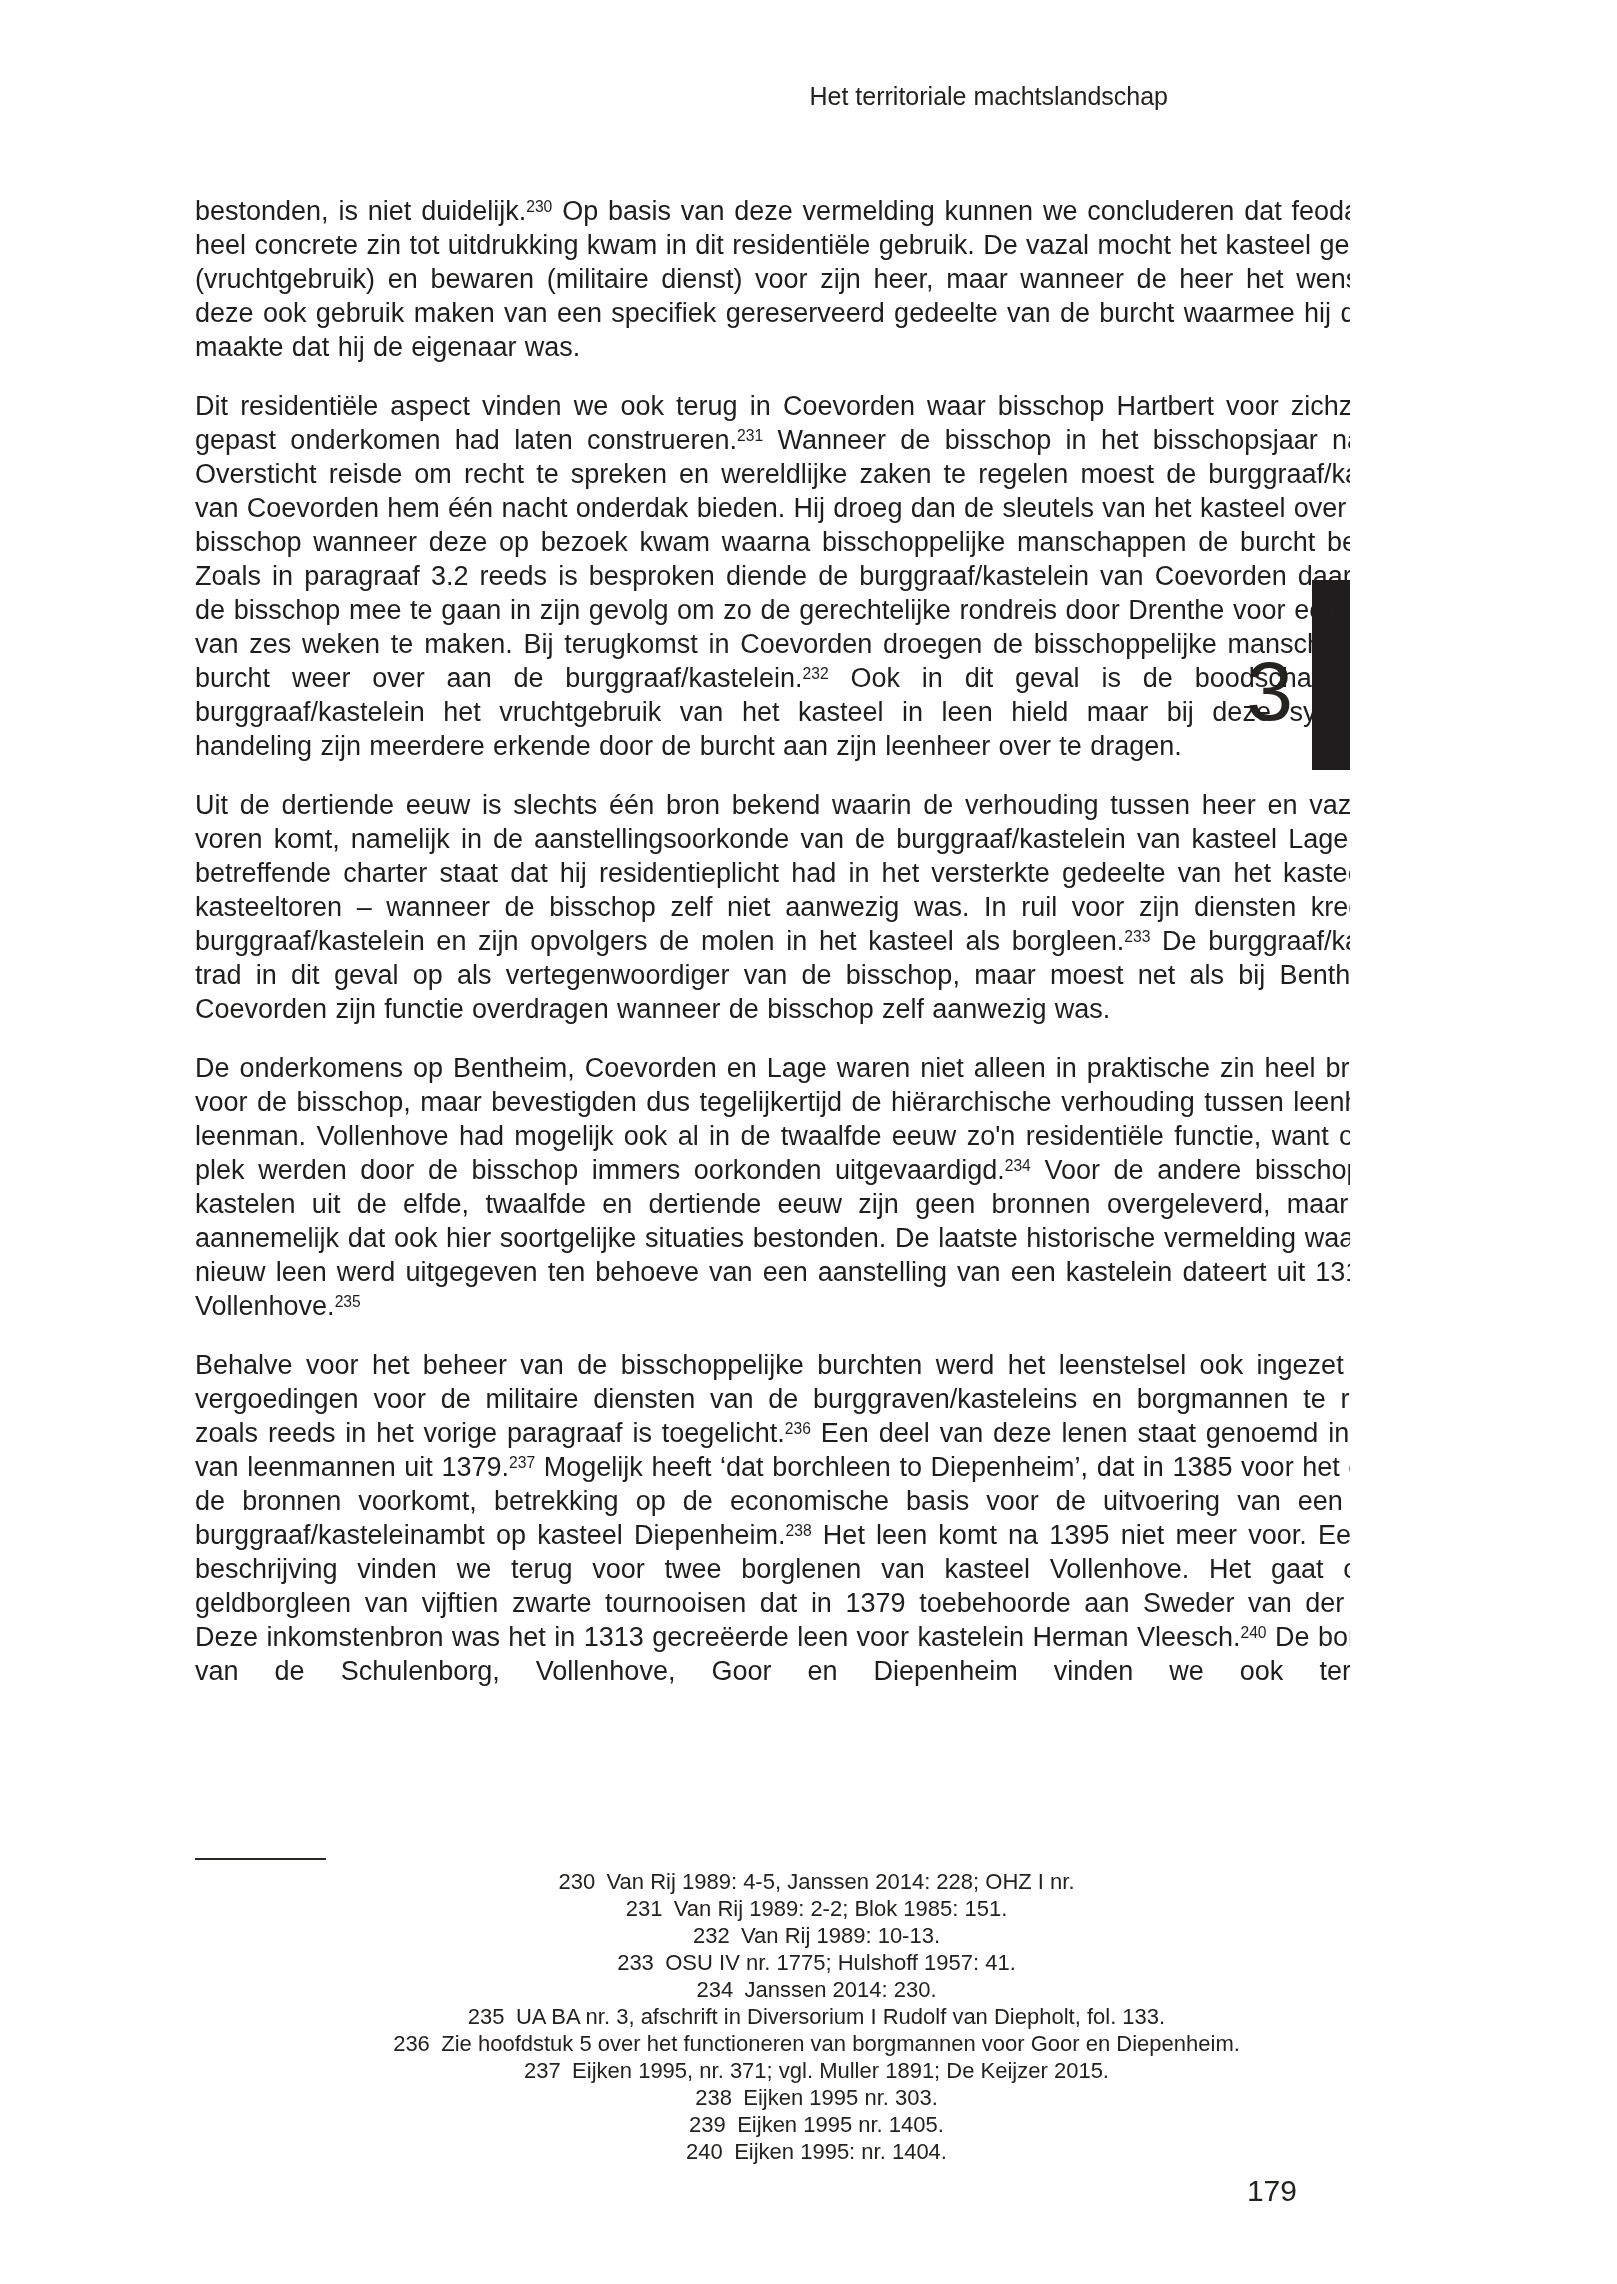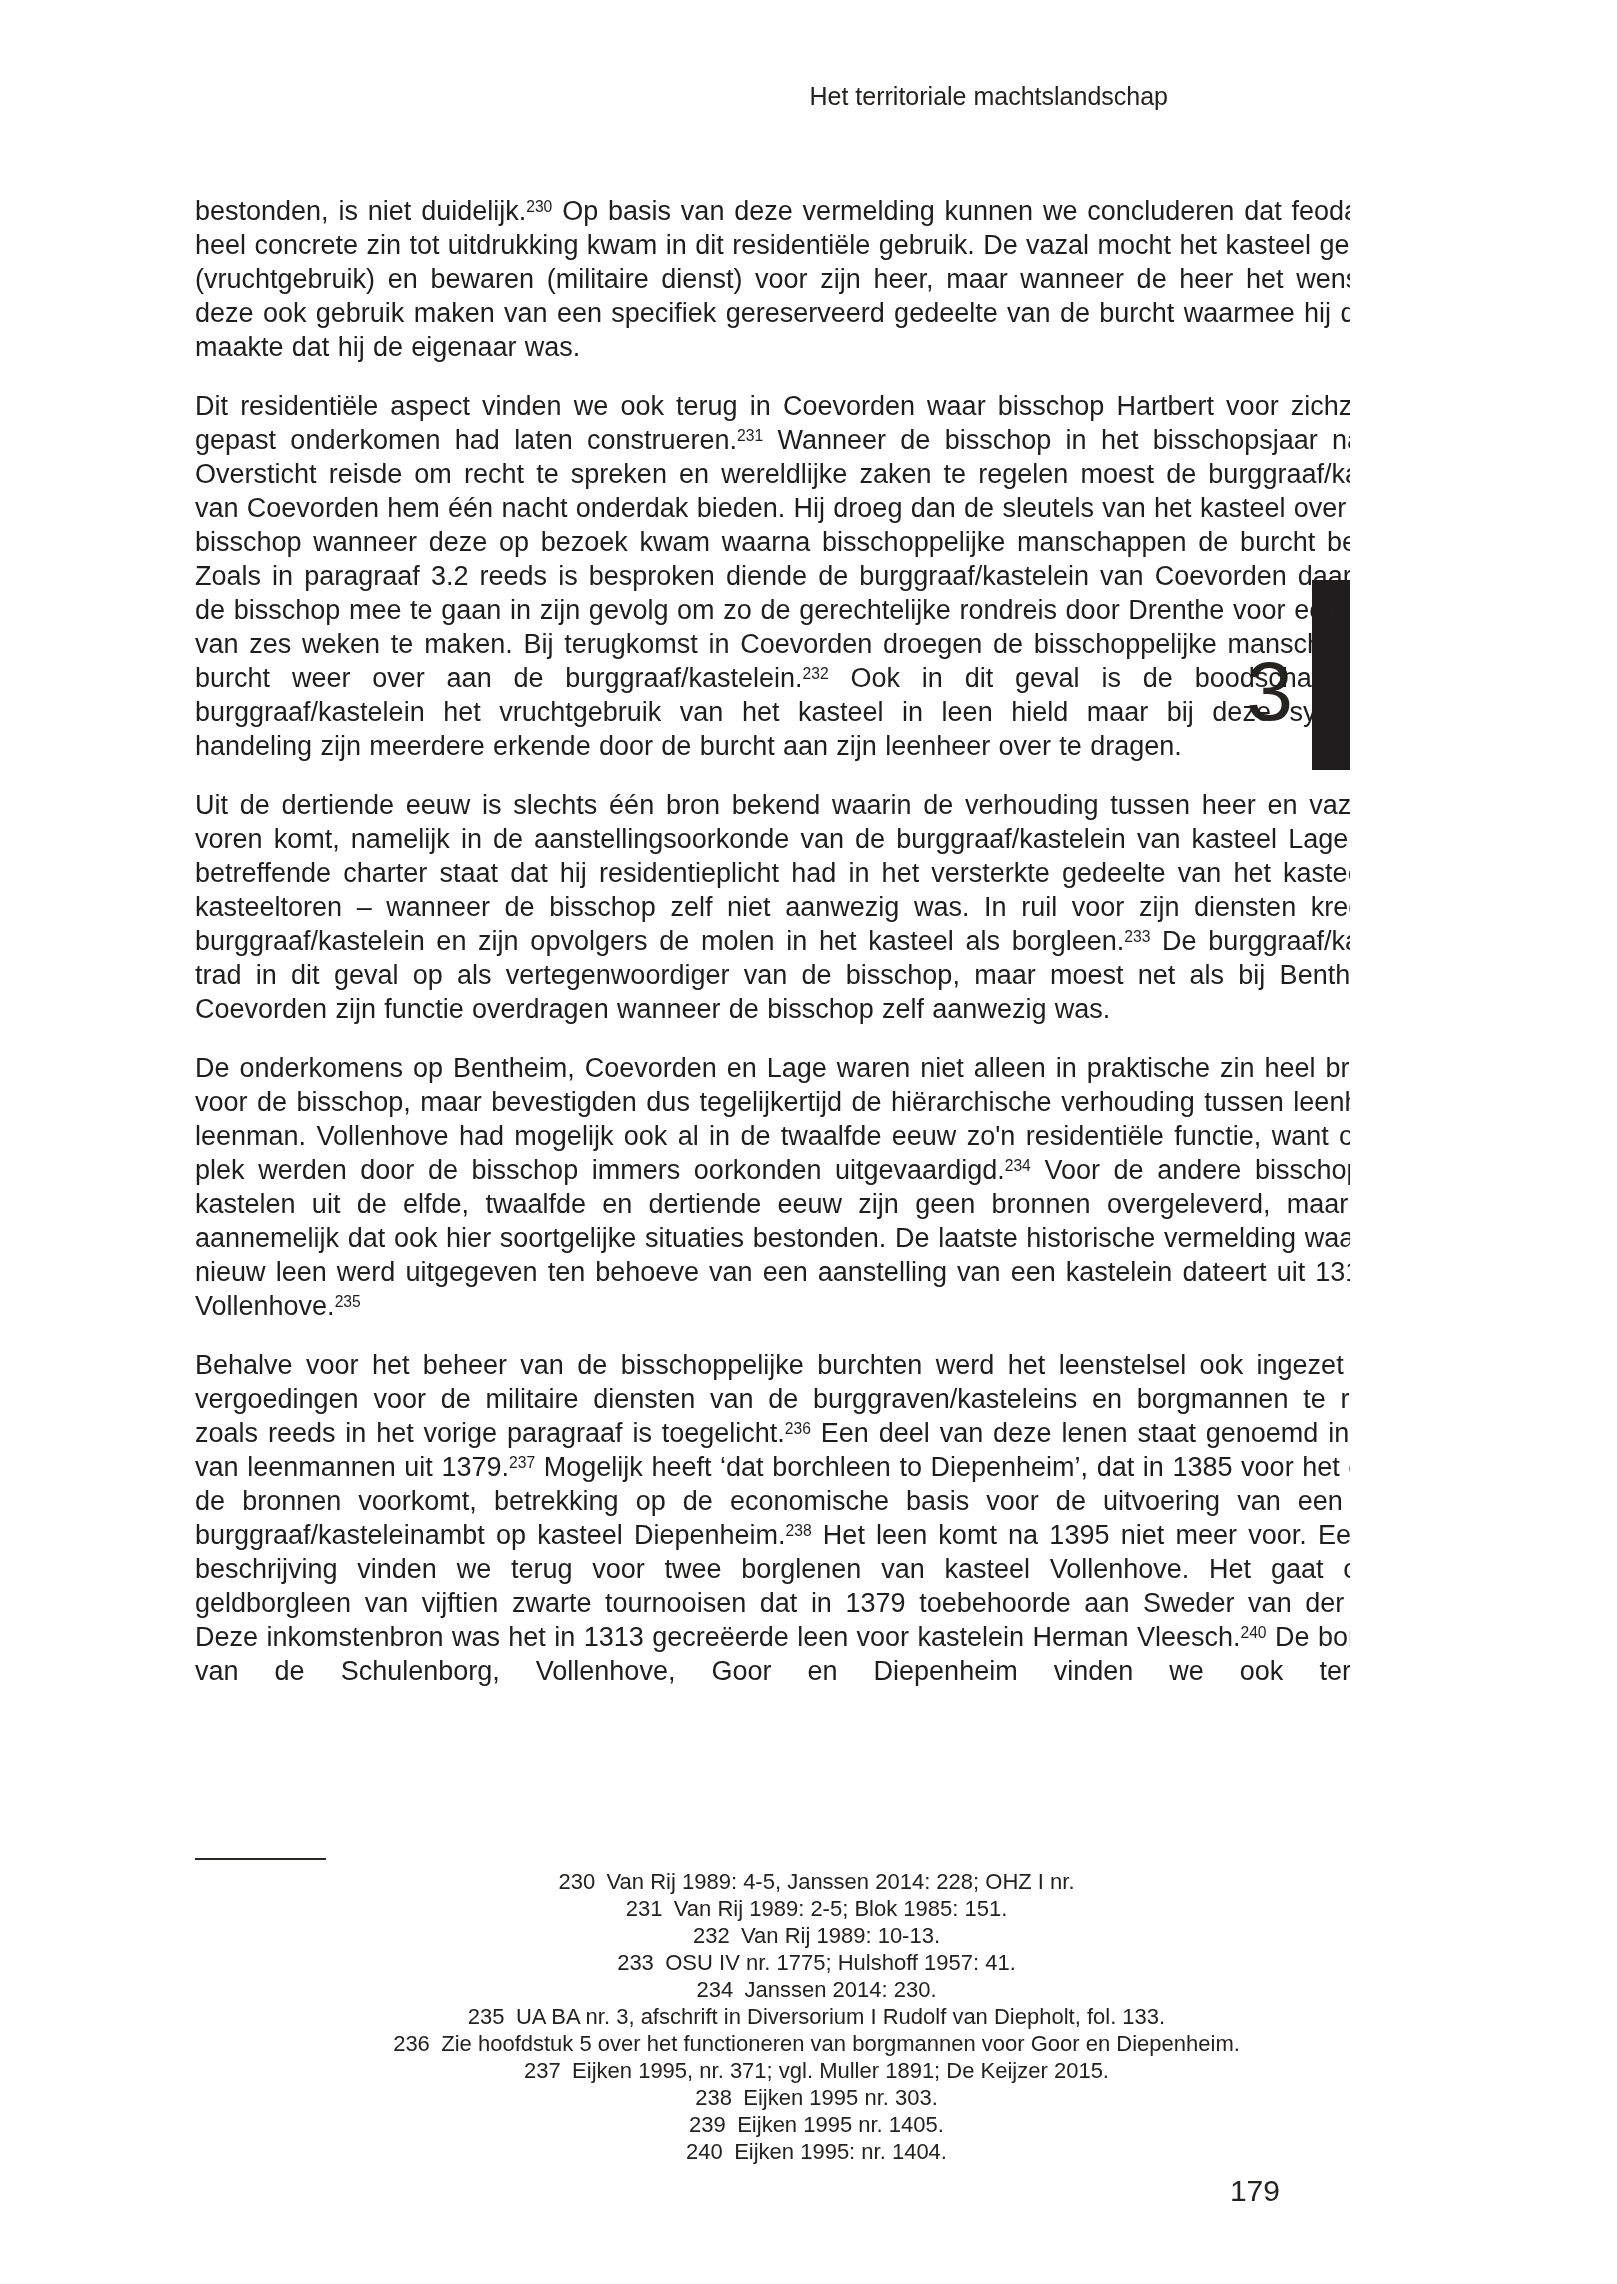--- a/index.html
+++ b/index.html
@@ -84,21 +84,21 @@
     position: absolute;
     top: 649px;
     right: 57px;
     font-size: 84px;
     line-height: 1;
     color: #262420;
   }
   .page-number {
     position: absolute;
     top: 2174px;
-    right: 70px;
+    right: 53px;
     font-size: 30px;
     line-height: 33px;
     color: #24221f;
   }
 </style>
 </head>
 <body>
 
 <div class="page">
 
@@ -113,21 +113,21 @@
     <p class="para">Dit residentiële aspect vinden we ook terug in Coevorden waar bisschop Hartbert voor zichzelf een gepast onderkomen had laten construeren.<sup>231</sup> Wanneer de bisschop in het bisschopsjaar naar het Oversticht reisde om recht te spreken en wereldlijke zaken te regelen moest de burggraaf/kastelein van Coevorden hem één nacht onderdak bieden. Hij droeg dan de sleutels van het kasteel over aan de bisschop wanneer deze op bezoek kwam waarna bisschoppelijke manschappen de burcht bezetten. Zoals in paragraaf 3.2 reeds is besproken diende de burggraaf/kastelein van Coevorden daarna met de bisschop mee te gaan in zijn gevolg om zo de gerechtelijke rondreis door Drenthe voor een periode van zes weken te maken. Bij terugkomst in Coevorden droegen de bisschoppelijke manschappen de burcht weer over aan de burggraaf/kastelein.<sup>232</sup> Ook in dit geval is de boodschap dat de burggraaf/kastelein het vruchtgebruik van het kasteel in leen hield maar bij deze symbolische handeling zijn meerdere erkende door de burcht aan zijn leenheer over te dragen.</p>
     <p class="para">Uit de dertiende eeuw is slechts één bron bekend waarin de verhouding tussen heer en vazal naar voren komt, namelijk in de aanstellingsoorkonde van de burggraaf/kastelein van kasteel Lage. In het betreffende charter staat dat hij residentieplicht had in het versterkte gedeelte van het kasteel – de kasteeltoren – wanneer de bisschop zelf niet aanwezig was. In ruil voor zijn diensten kregen de burggraaf/kastelein en zijn opvolgers de molen in het kasteel als borgleen.<sup>233</sup> De burggraaf/kastelein trad in dit geval op als vertegenwoordiger van de bisschop, maar moest net als bij Bentheim en Coevorden zijn functie overdragen wanneer de bisschop zelf aanwezig was.</p>
     <p class="para">De onderkomens op Bentheim, Coevorden en Lage waren niet alleen in praktische zin heel bruikbaar voor de bisschop, maar bevestigden dus tegelijkertijd de hiërarchische verhouding tussen leenheer en leenman. Vollenhove had mogelijk ook al in de twaalfde eeuw zo'n residentiële functie, want op deze plek werden door de bisschop immers oorkonden uitgevaardigd.<sup>234</sup> Voor de andere bisschoppelijke kastelen uit de elfde, twaalfde en dertiende eeuw zijn geen bronnen overgeleverd, maar het is aannemelijk dat ook hier soortgelijke situaties bestonden. De laatste historische vermelding waarin een nieuw leen werd uitgegeven ten behoeve van een aanstelling van een kastelein dateert uit 1313 voor Vollenhove.<sup>235</sup></p>
     <p class="para cont">Behalve voor het beheer van de bisschoppelijke burchten werd het leenstelsel ook ingezet om de vergoedingen voor de militaire diensten van de burggraven/kasteleins en borgmannen te regelen, zoals reeds in het vorige paragraaf is toegelicht.<sup>236</sup> Een deel van deze lenen staat genoemd in de lijst van leenmannen uit 1379.<sup>237</sup> Mogelijk heeft ‘dat borchleen to Diepenheim’, dat in 1385 voor het eerst in de bronnen voorkomt, betrekking op de economische basis voor de uitvoering van een erfelijk burggraaf/kasteleinambt op kasteel Diepenheim.<sup>238</sup> Het leen komt na 1395 niet meer voor. Eenzelfde beschrijving vinden we terug voor twee borglenen van kasteel Vollenhove. Het gaat om het geldborgleen van vijftien zwarte tournooisen dat in 1379 toebehoorde aan Sweder van der Ese.<sup>239</sup> Deze inkomstenbron was het in 1313 gecreëerde leen voor kastelein Herman Vleesch.<sup>240</sup> De borglenen van de Schulenborg, Vollenhove, Goor en Diepenheim vinden we ook terug in</p>
   </div>
 
   <div class="footnote-block">
     <div class="fn-separator"></div>
     <div>
         <div class="fn-line"><span class="fn-num">230</span><span>Van Rij 1989: 4-5, Janssen 2014: 228; OHZ I nr.</span></div>
-        <div class="fn-line"><span class="fn-num">231</span><span>Van Rij 1989: 2-5; Blok 1985: 151.</span></div>
+        <div class="fn-line"><span class="fn-num">231</span><span>Van Rij 1989: 2-2; Blok 1985: 151.</span></div>
         <div class="fn-line"><span class="fn-num">232</span><span>Van Rij 1989: 10-13.</span></div>
         <div class="fn-line"><span class="fn-num">233</span><span>OSU IV nr. 1775; Hulshoff 1957: 41.</span></div>
         <div class="fn-line"><span class="fn-num">234</span><span>Janssen 2014: 230.</span></div>
         <div class="fn-line"><span class="fn-num">235</span><span>UA BA nr. 3, afschrift in Diversorium I Rudolf van Diepholt, fol. 133.</span></div>
         <div class="fn-line"><span class="fn-num">236</span><span>Zie hoofdstuk 5 over het functioneren van borgmannen voor Goor en Diepenheim.</span></div>
         <div class="fn-line"><span class="fn-num">237</span><span>Eijken 1995, nr. 371; vgl. Muller 1891; De Keijzer 2015.</span></div>
         <div class="fn-line"><span class="fn-num">238</span><span>Eijken 1995 nr. 303.</span></div>
         <div class="fn-line"><span class="fn-num">239</span><span>Eijken 1995 nr. 1405.</span></div>
         <div class="fn-line"><span class="fn-num">240</span><span>Eijken 1995: nr. 1404.</span></div>
       </div>

